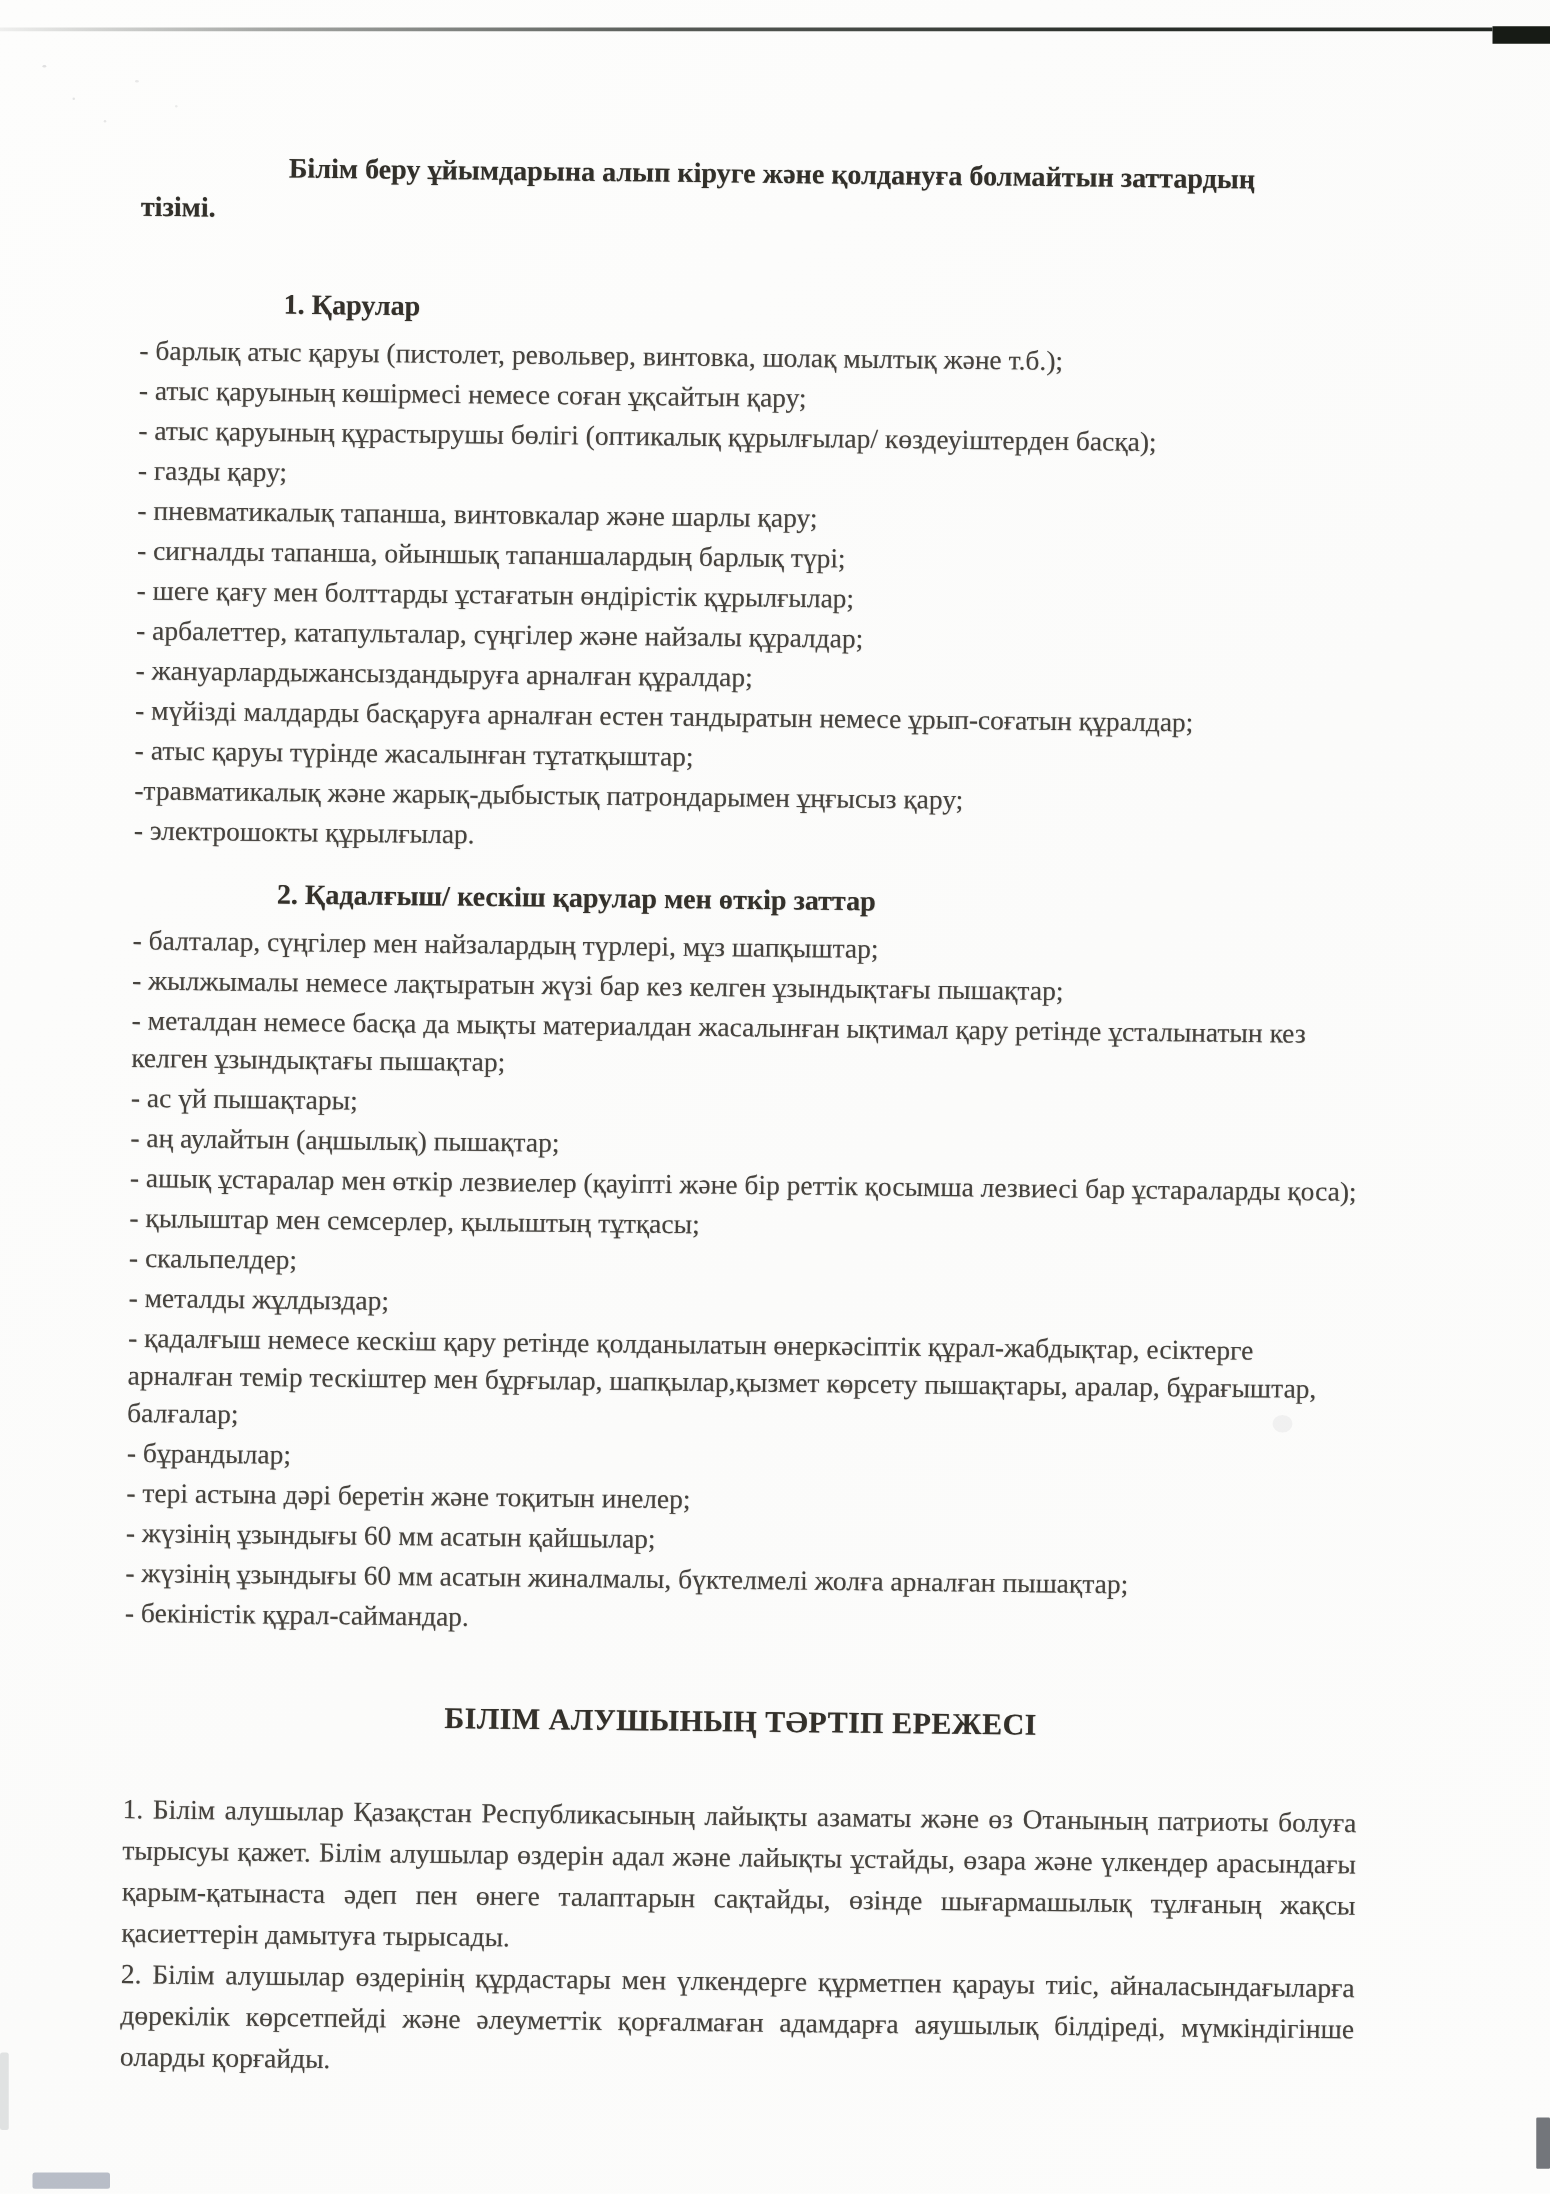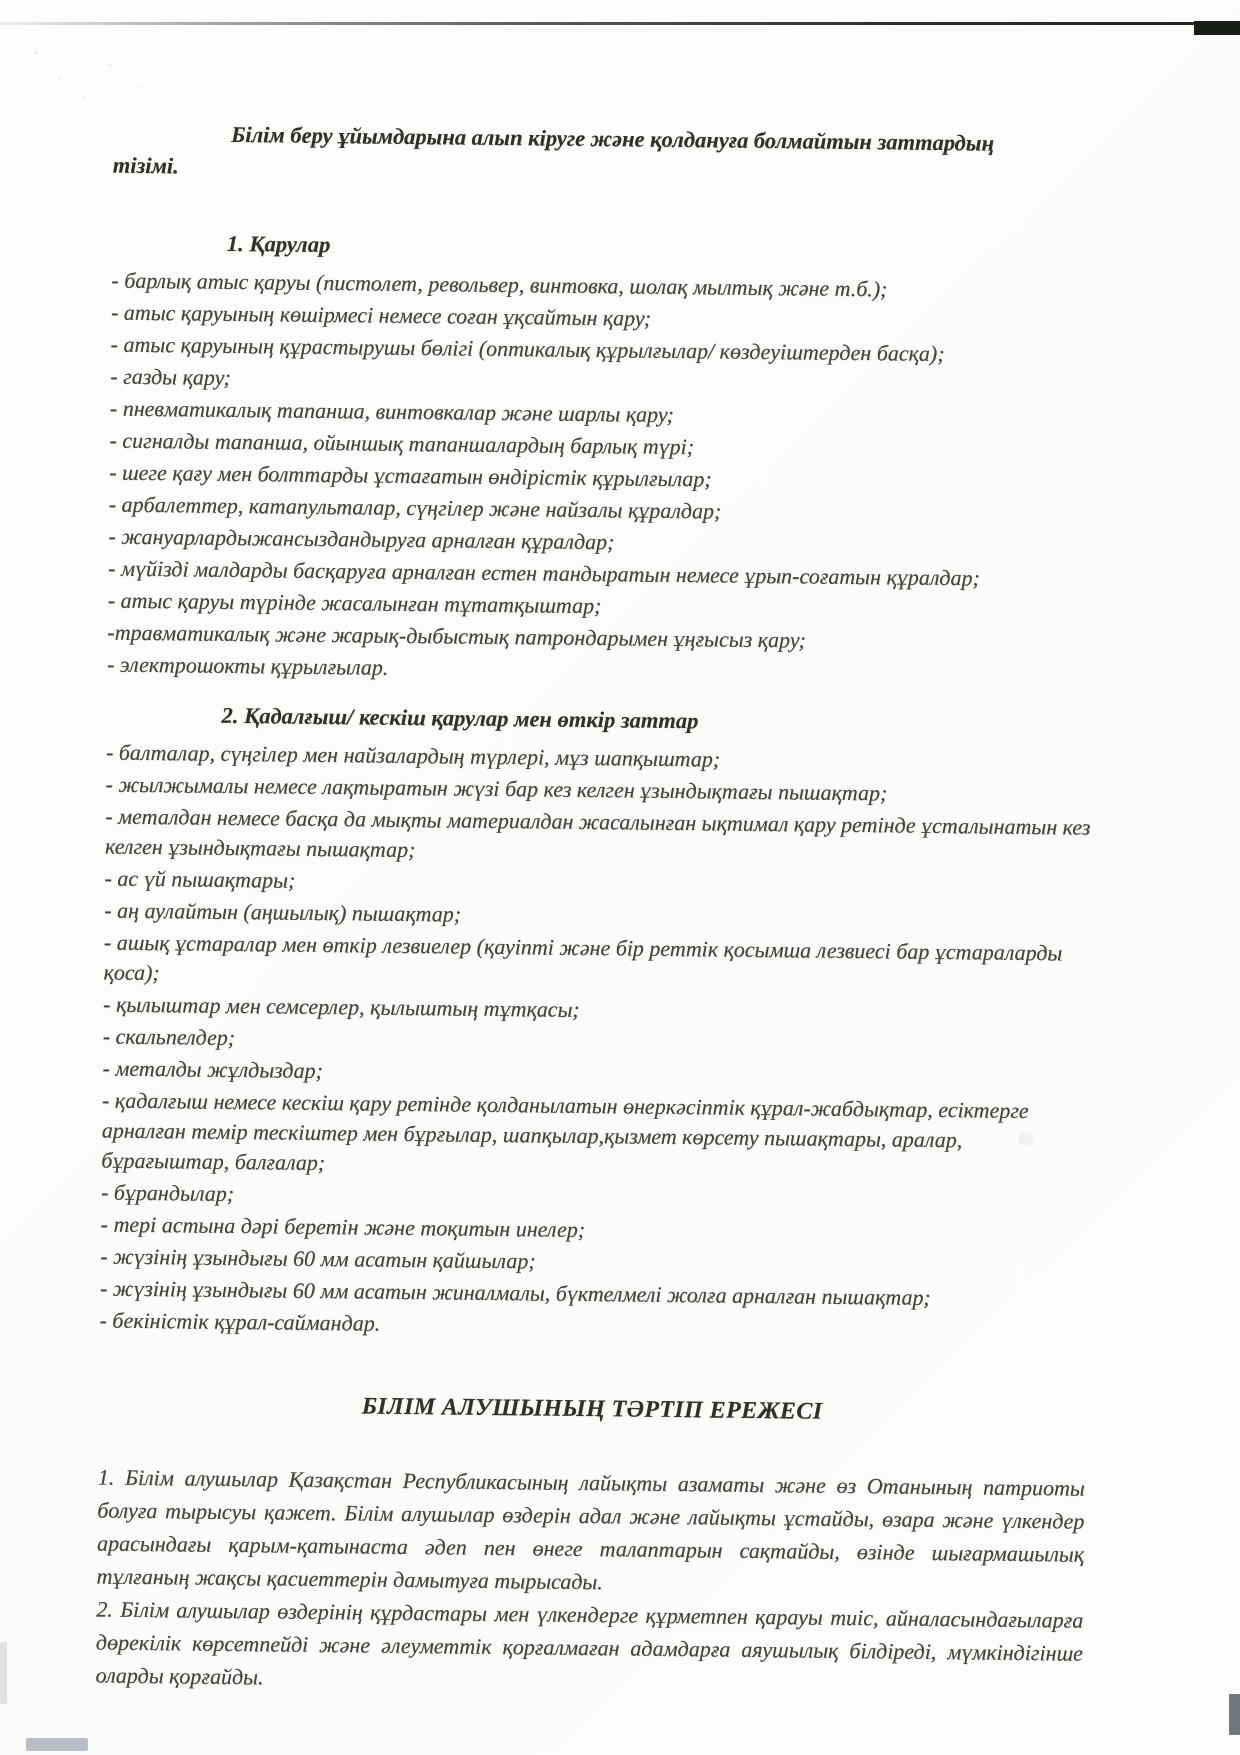--- a/index.html
+++ b/index.html
@@ -6,21 +6,20 @@
   body {
     width: 1240px; height: 1755px;
     background: #ffffff;
     font-family: "Liberation Serif", serif;
   }
   .page {
     position: relative;
     width: 1240px; height: 1755px;
     background: linear-gradient(135deg, #fdfdfc 0%, #fbfbfa 55%, #fcfcfb 100%);
     overflow: hidden;
-    font-style: italic;
   }
   
   .scan-top-line {
     position: absolute; top: 22px; left: 0; right: 46px; height: 3px;
     background: linear-gradient(to right,
       rgba(70,75,70,0.08) 0%, rgba(55,60,55,0.45) 18%,
       rgba(45,50,45,0.8) 45%, #2b302b 75%, #222722 100%);
   }
   .scan-corner-block {
     position: absolute; top: 21px; right: 0; width: 46px; height: 14px;

